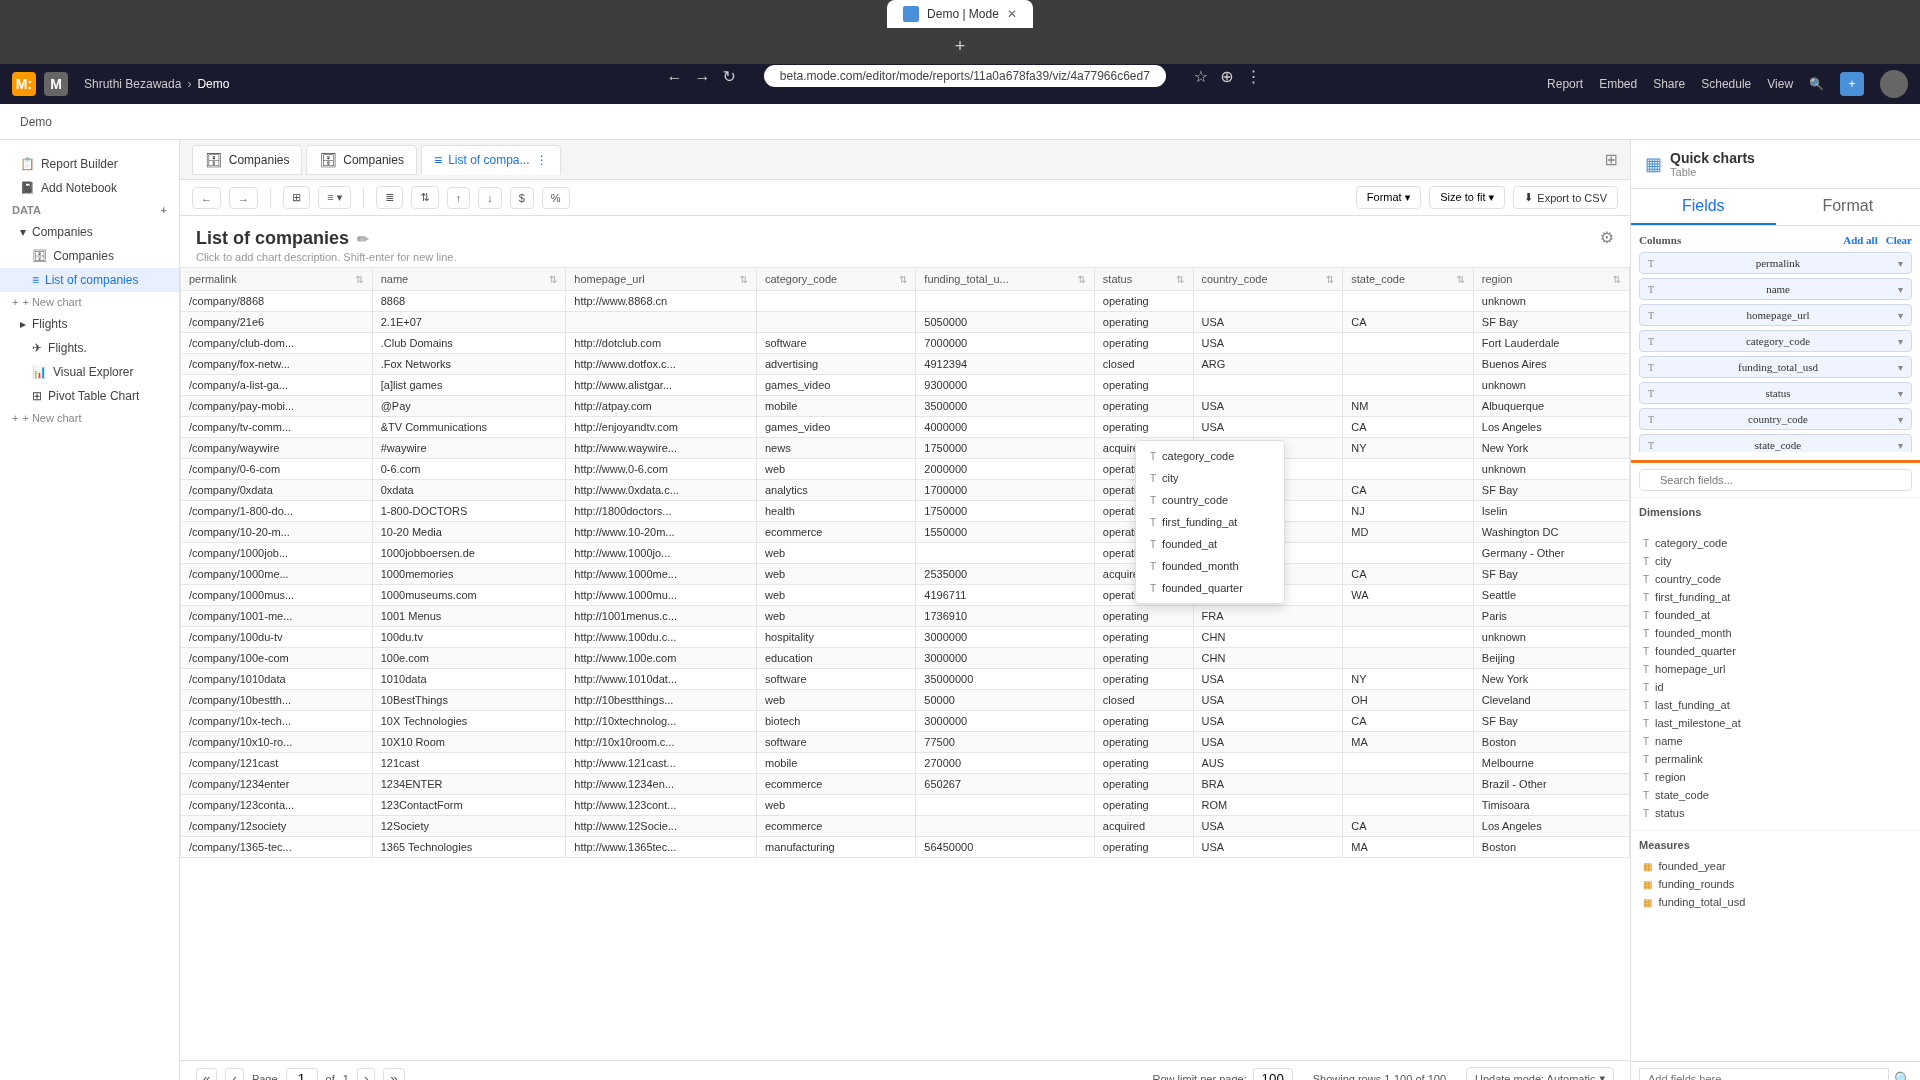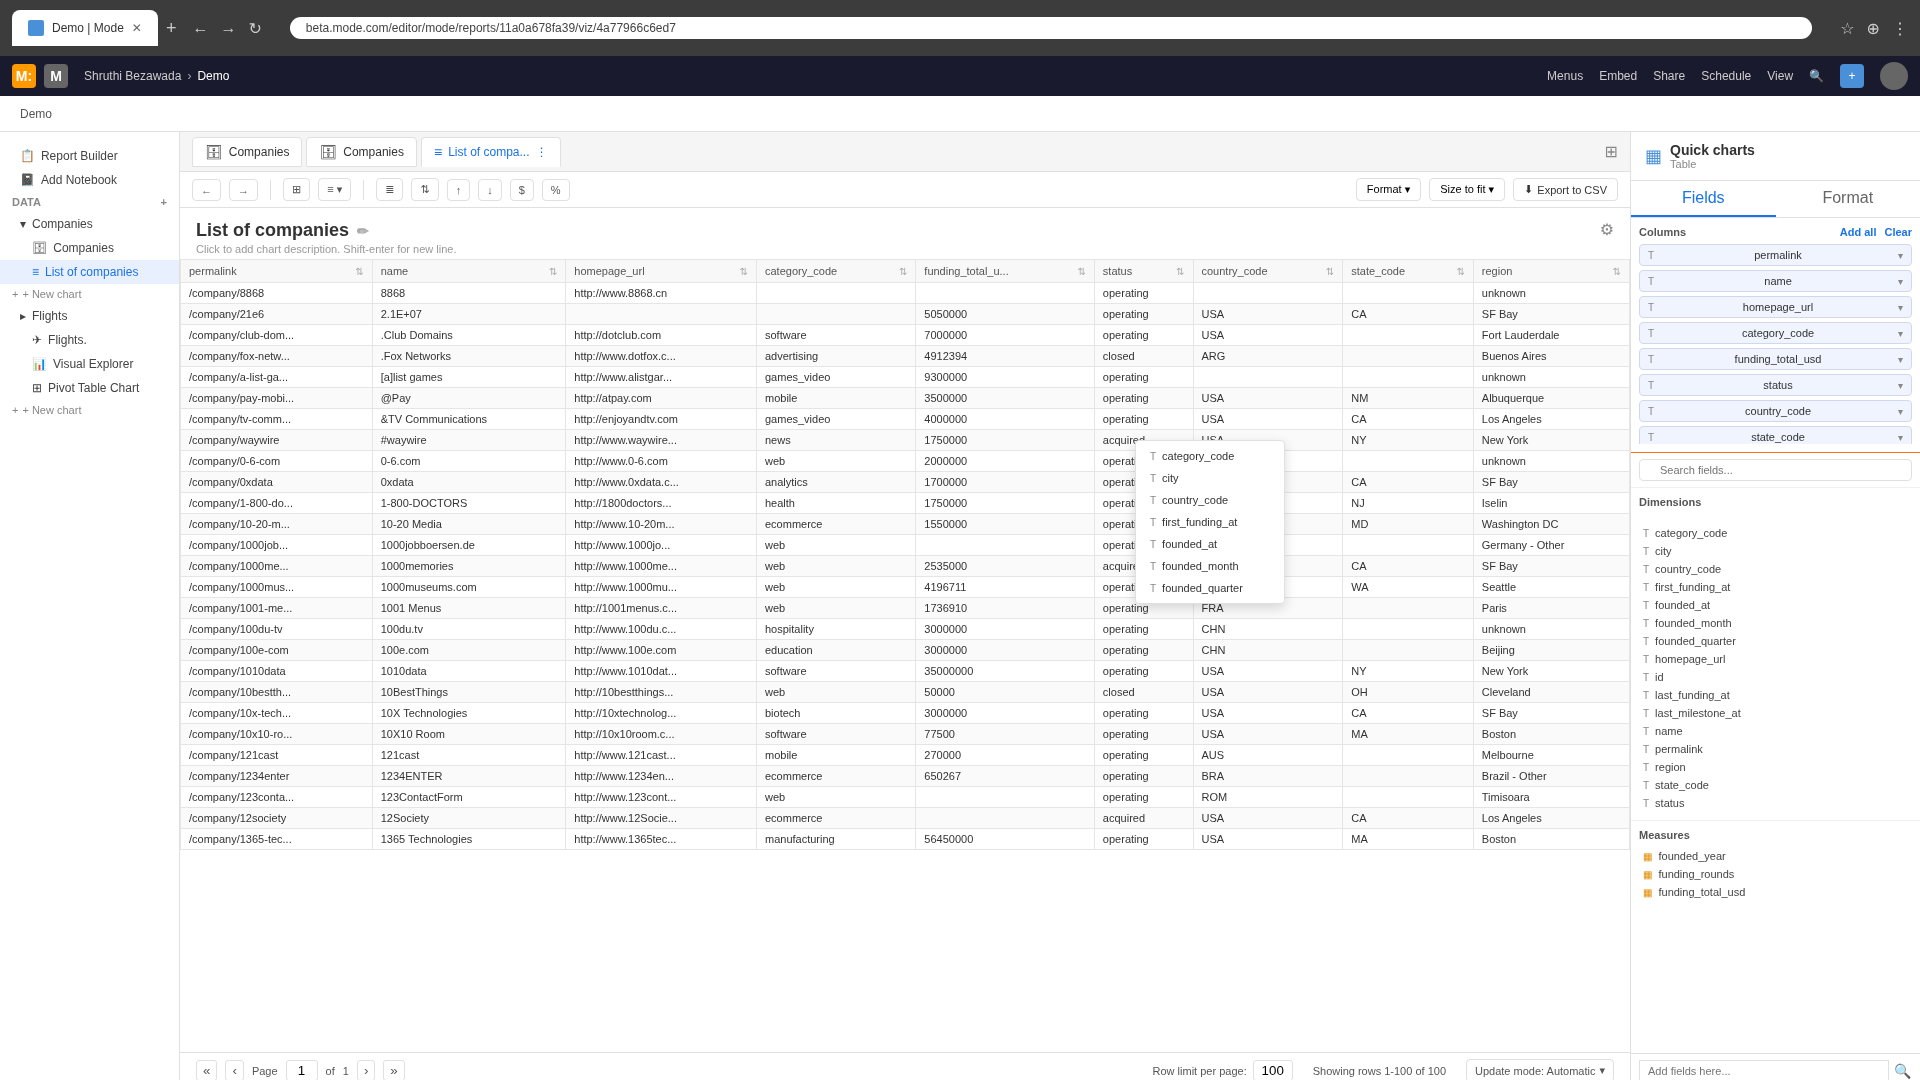--- a/index.html
+++ b/index.html
@@ -1,19 +1,19 @@
 <!DOCTYPE html>
 <html><head>
   <meta charset="utf-8">
   <style>
     * { box-sizing: border-box; margin: 0; padding: 0; }
     body { font-family: -apple-system, BlinkMacSystemFont, 'Segoe UI', sans-serif; font-size: 12px; background: #f5f5f5; color: #333; overflow: hidden; }
 
     
-    .browser-chrome { background: #3c3c3c; height: 56px; display: flex; align-items: center; padding: 0 12px; gap: 8px; }
+    .browser-chrome { background: #3c3c3c; height: 64px; display: flex; align-items: center; padding: 0 12px; gap: 8px; flex-direction: column; }
     .browser-tab { background: #fff; border-radius: 8px 8px 0 0; padding: 6px 16px; font-size: 12px; display: flex; align-items: center; gap: 8px; height: 36px; }
     .browser-tab-icon { width: 16px; height: 16px; background: #4a90d9; border-radius: 2px; }
     .tab-close { cursor: pointer; color: #666; }
     .new-tab { color: #ccc; background: none; border: none; font-size: 18px; cursor: pointer; }
     .browser-address { flex: 1; background: #fff; border-radius: 20px; padding: 4px 16px; font-size: 12px; color: #444; margin: 0 16px; }
     .browser-icon { color: #ccc; font-size: 16px; cursor: pointer; }
 
     
     .nav-bar { background: #1a1a2e; height: 40px; display: flex; align-items: center; padding: 0 12px; gap: 16px; }
     .nav-logo { color: #fff; font-weight: bold; font-size: 16px; display: flex; align-items: center; gap: 8px; }
@@ -87,21 +87,21 @@
     
     .right-panel { width: 290px; background: #fff; border-left: 1px solid #e0e0e0; display: flex; flex-direction: column; flex-shrink: 0; overflow: hidden; }
     .right-panel-header { display: flex; align-items: center; justify-content: space-between; padding: 10px 14px; border-bottom: 1px solid #e0e0e0; }
     .right-panel-title { font-size: 14px; font-weight: 600; color: #333; }
     .right-panel-subtitle { font-size: 11px; color: #888; }
     .right-panel-tabs { display: flex; border-bottom: 1px solid #e0e0e0; }
     .right-panel-tab { flex: 1; text-align: center; padding: 8px; font-size: 16px; cursor: pointer; color: #666; border-bottom: 2px solid transparent; }
     .right-panel-tab.active { color: #1a73e8; border-bottom-color: #1a73e8; font-weight: 500; }
 
     
-    .columns-section { padding: 8px; border-bottom: 1px solid #f97316; }
+    .columns-section { padding: 8px; border-bottom: 3px solid #f97316; font-family: Liberation Serif, serif; }
     .columns-header { display: flex; align-items: center; justify-content: space-between; font-size: 11px; font-weight: 600; color: #555; margin-bottom: 6px; }
     .columns-actions { display: flex; gap: 8px; }
     .col-action { color: #1a73e8; font-size: 11px; cursor: pointer; }
     .col-chip { display: flex; align-items: center; justify-content: space-between; background: #f0f4ff; border: 1px solid #d0d8f0; border-radius: 4px; padding: 4px 8px; margin-bottom: 4px; font-size: 11px; color: #333; }
     .col-chip .chip-icon { color: #888; font-size: 10px; margin-right: 4px; }
     .col-chip-dropdown { color: #888; font-size: 10px; }
 
     
     .dimensions-section { padding: 8px; border-bottom: 1px solid #f0f0f0; }
     .dimensions-label { font-size: 11px; font-weight: 600; color: #555; margin-bottom: 16px; }
@@ -162,21 +162,21 @@
   <div class="nav-logo">
     <div class="nav-logo-m">M:</div>
     <div class="nav-logo-m" style="background:#666;">M</div>
   </div>
   <div class="nav-breadcrumb">
     <span style="color:#ccc;">Shruthi Bezawada</span>
     <span>›</span>
     <span style="color:#fff;font-weight:500;">Demo</span>
   </div>
   <div class="nav-actions">
-    <span style="color:#ccc;font-size:12px;cursor:pointer;">Menus</span>
+    <span style="color:#ccc;font-size:12px;cursor:pointer;">Report</span>
     <span style="color:#ccc;font-size:12px;cursor:pointer;">Embed</span>
     <span style="color:#ccc;font-size:12px;cursor:pointer;">Share</span>
     <span style="color:#ccc;font-size:12px;cursor:pointer;">Schedule</span>
     <span style="color:#ccc;font-size:12px;cursor:pointer;">View</span>
     <span class="nav-search">🔍</span>
     <div class="nav-plus">+</div>
     <div class="nav-avatar"></div>
   </div>
 </div>
 

